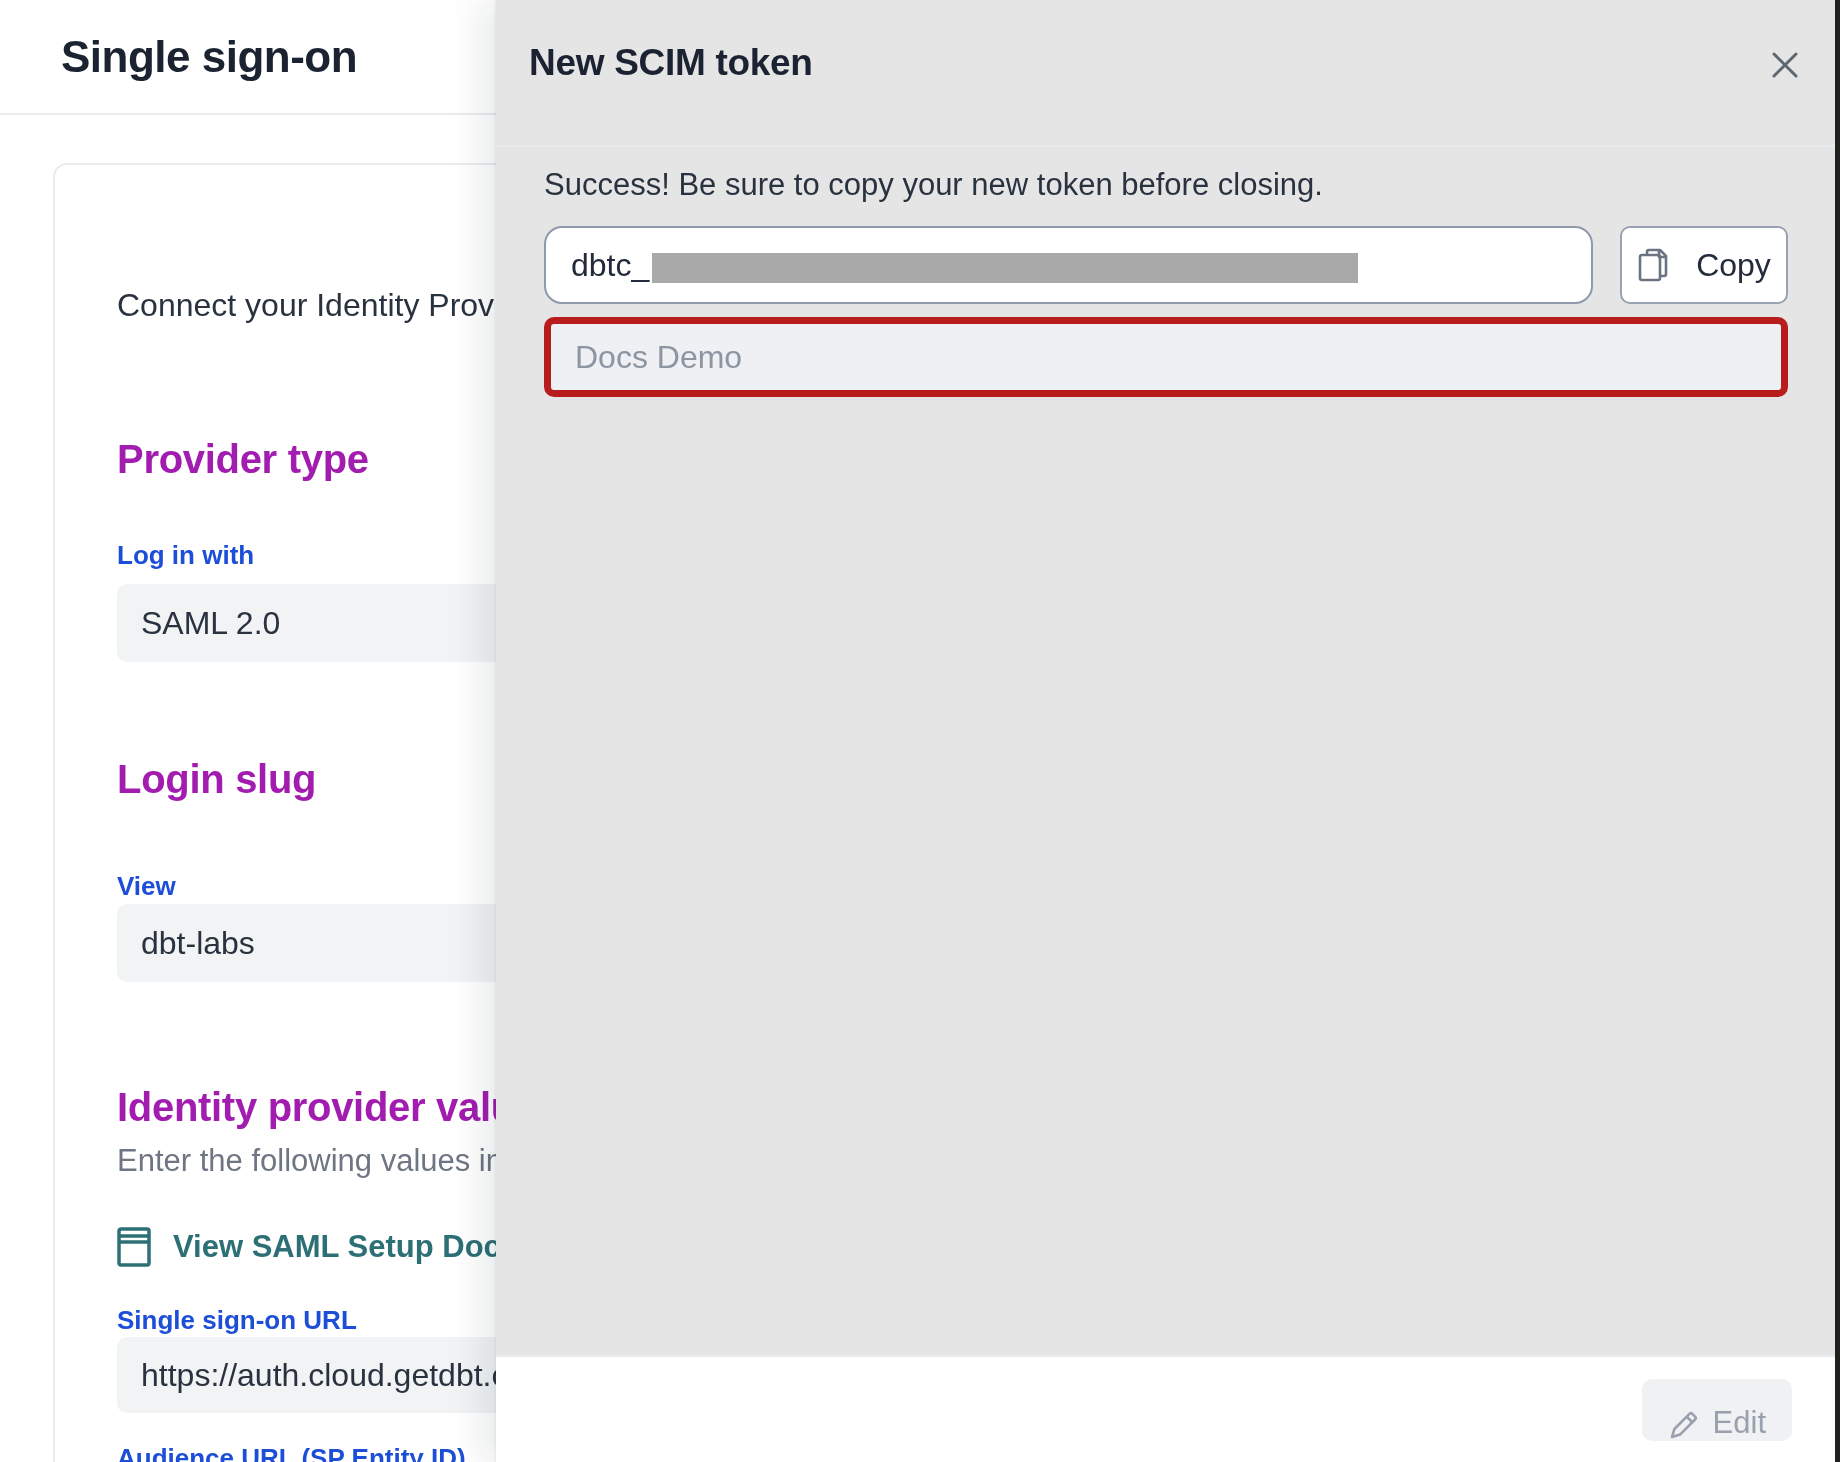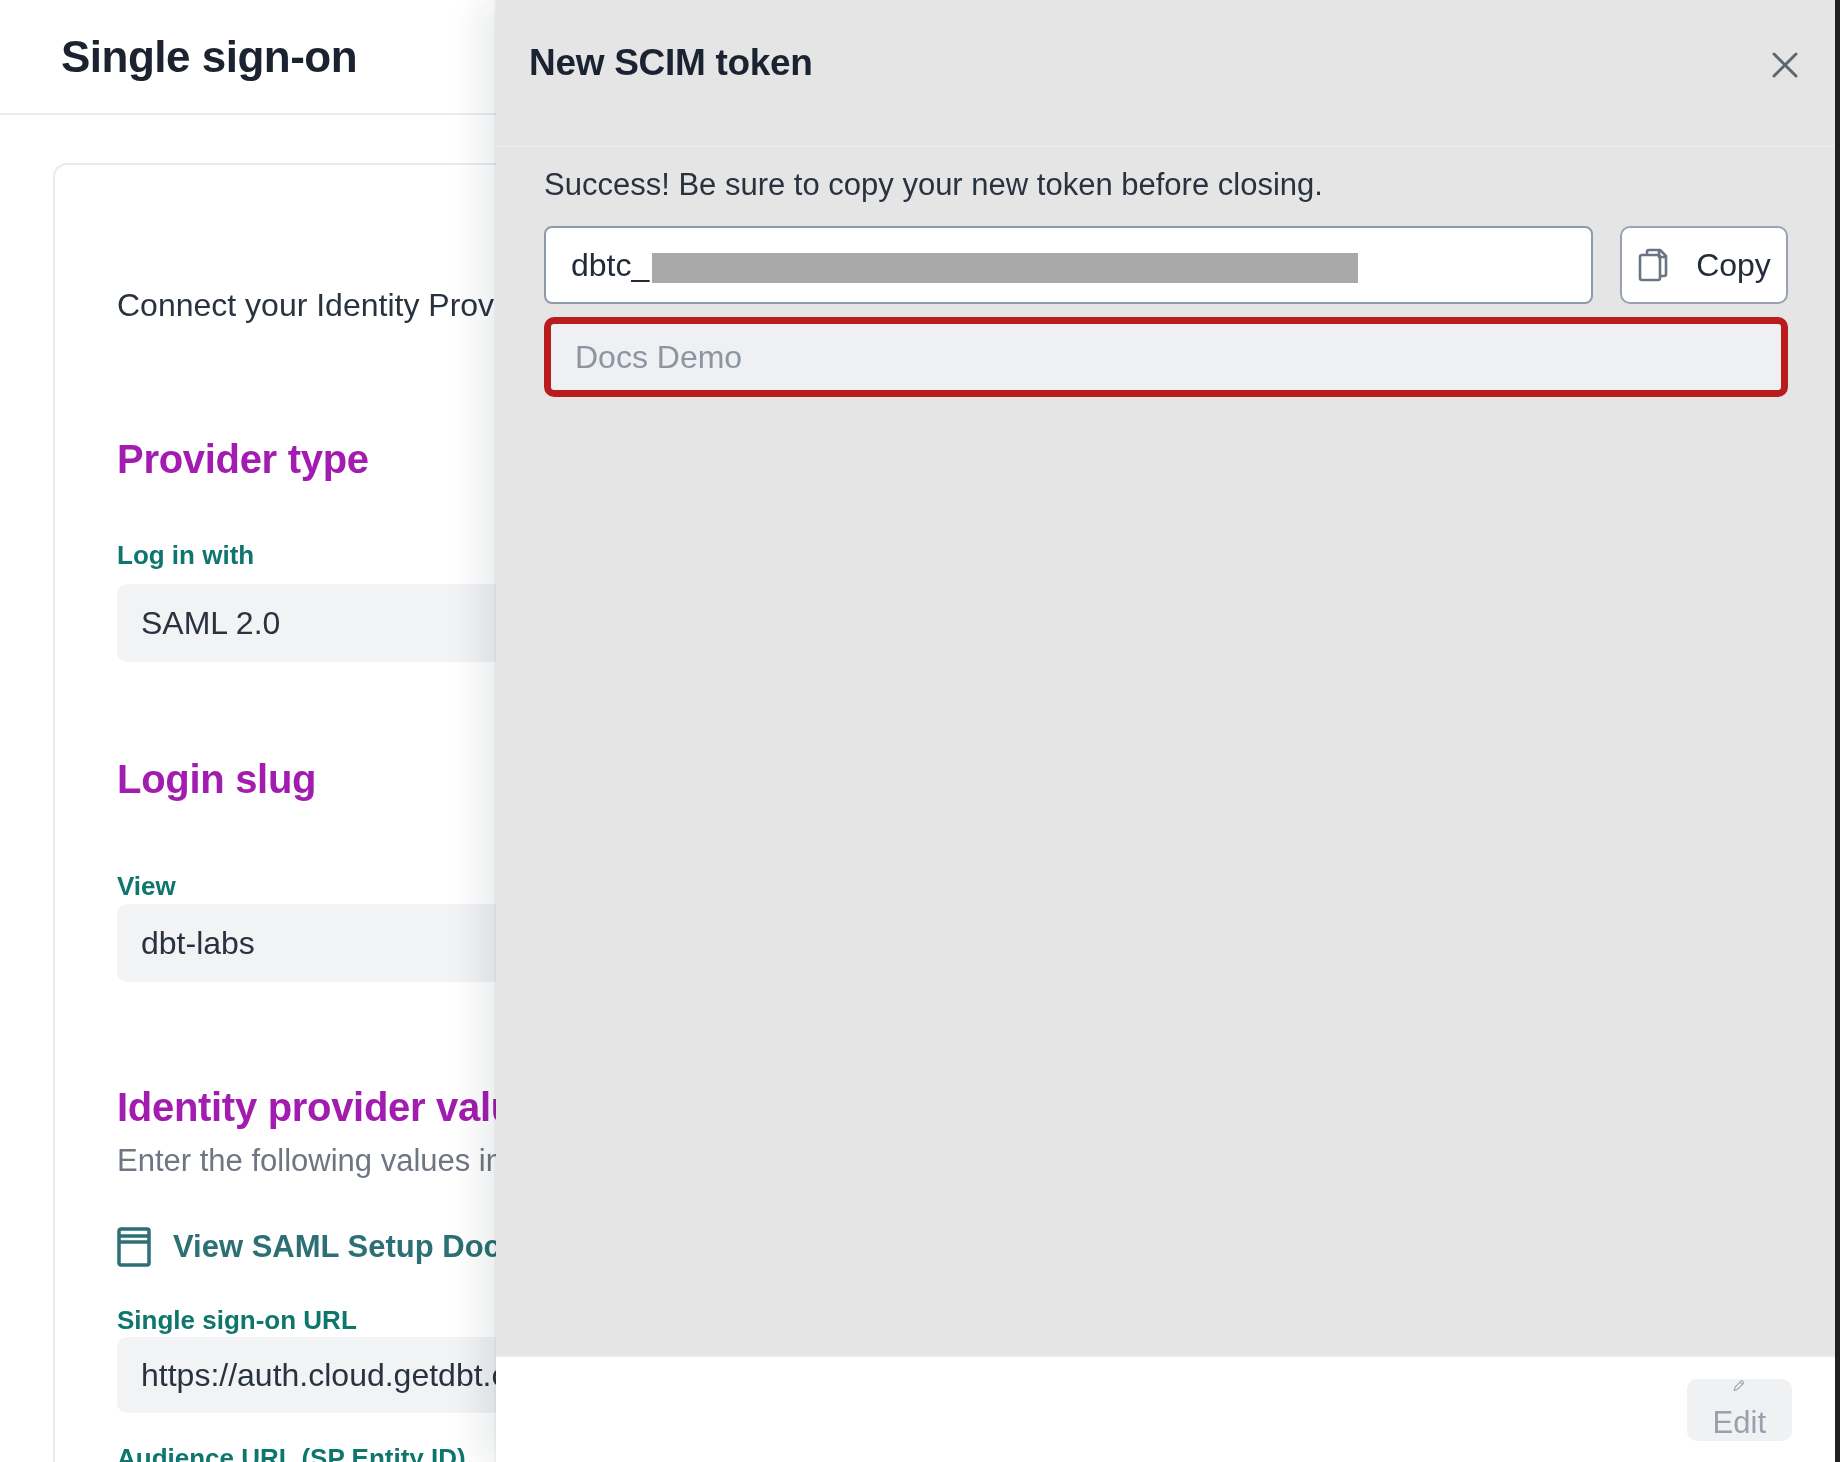--- a/index.html
+++ b/index.html
@@ -12,21 +12,21 @@
     border-bottom:2px solid #e9ebee; background:#fff; display:flex; align-items:center; }
   .page-title { font-size:44px; font-weight:700; color:#1b2331; padding-left:61px; letter-spacing:-0.5px; }
 
   .card { position:absolute; left:53px; top:163px; width:1500px; height:1600px;
     background:#fff; border:2px solid #e9ebee; border-radius:14px; }
   .card > * { position:absolute; left:62px; }
 
   .intro { top:122px; font-size:32px; color:#29323f; width:1200px; white-space:nowrap; }
   .section-heading { font-size:40px; font-weight:700; color:#a21caf; letter-spacing:-0.3px; white-space:nowrap; }
   .h-provider { top:272px; } .h-slug { top:592px; } .h-idp { top:920px; }
-  .field-label { font-size:26px; font-weight:700; color:#0f766e; white-space:nowrap; }
+  .field-label { font-size:26px; font-weight:700; color:#1d4ed8; white-space:nowrap; }
   .l-login { top:375px; } .l-slug { top:706px; } .l-url { top:1140px; } .l-audience { top:1278px; }
   .gray-field { width:520px; height:78px; background:#f1f3f5; border-radius:10px;
     display:flex; align-items:center; padding-left:24px; font-size:32px; color:#29323f; white-space:nowrap; }
   .f-saml { top:419px; } .f-dbtlabs { top:739px; } .f-url { top:1172px; width:560px; height:76px; }
   .idp-subtitle { top:978px; font-size:31px; color:#6e7683; white-space:nowrap; }
   .docs-link { top:1062px; display:flex; align-items:center; gap:22px; cursor:pointer; text-decoration:none; }
   .docs-link span { font-size:31px; font-weight:700; color:#2c6f75; white-space:nowrap; }
   .docs-link svg { display:block; }
 
   
@@ -34,34 +34,34 @@
     box-shadow:-18px 0 30px rgba(15,23,42,0.08), -2px 0 0 rgba(15,23,42,0.04); z-index:5; }
   .modal-header { position:relative; height:147px; border-bottom:2px solid #e9ebee; }
   .modal-title { position:absolute; left:33px; top:42px; font-size:37px; font-weight:700;
     color:#1b2231; letter-spacing:-0.3px; }
   .close-btn { position:absolute; right:36px; top:46px; width:38px; height:38px; display:flex;
     align-items:center; justify-content:center; cursor:pointer; background:none; border:none; }
 
   .modal-body { padding:20px 52px 0 48px; }
   .success-msg { font-size:31px; color:#29323f; }
   .token-row { display:flex; margin-top:23px; gap:27px; }
-  .token-input { flex:1; height:78px; border:2px solid #8e99ab; border-radius:8px; background:#fff;
+  .token-input { flex:1; height:78px; border:2px solid #8e99ab; border-radius:18px; background:#fff;
     display:flex; align-items:center; padding-left:25px; font-size:32px; color:#222b3a; }
   .redaction-bar { flex:0 0 706px; height:30px; background:#a9a9a9; margin-left:3px; transform:translateY(3px); }
   .copy-btn { flex:0 0 168px; height:78px; border:2px solid #98a2b3; border-radius:10px; background:#fff;
     display:flex; align-items:center; justify-content:center; gap:27px; cursor:pointer;
     font-size:32px; color:#232c3b; font-family:inherit; }
   .token-name-label { margin-top:40px; font-size:26px; font-weight:700; color:#6b7380; }
   .token-name-field { margin-top:13px; height:80px; background:#eef0f3; border:7px solid #b91c1c;
     border-radius:10px; display:flex; align-items:center; padding-left:24px; font-size:32px; color:#8d95a1; }
 
   .modal-footer { position:absolute; left:0; right:0; bottom:0; height:107px; background:#fff;
     border-top:2px solid #e9ebee; display:flex; align-items:center; justify-content:flex-end; padding-right:48px; }
   .edit-btn { height:62px; padding:0 26px; background:#f0f1f3; border:none; border-radius:10px;
-    display:flex; align-items:center; gap:13px; font-size:31px; color:#99a1ae; cursor:pointer; font-family:inherit;flex-direction:column; }
+    display:flex; align-items:flex-end; gap:13px; font-size:31px; color:#99a1ae; cursor:pointer; font-family:inherit; }
 
   .right-edge-strip { position:absolute; right:0; top:0; width:5px; height:1462px; background:#1e231d; z-index:50; }
 </style>
 </head>
 <body>
 
 <div class="stage">
 
   <div class="page-header">
     <div class="page-title">Single sign-on</div>

